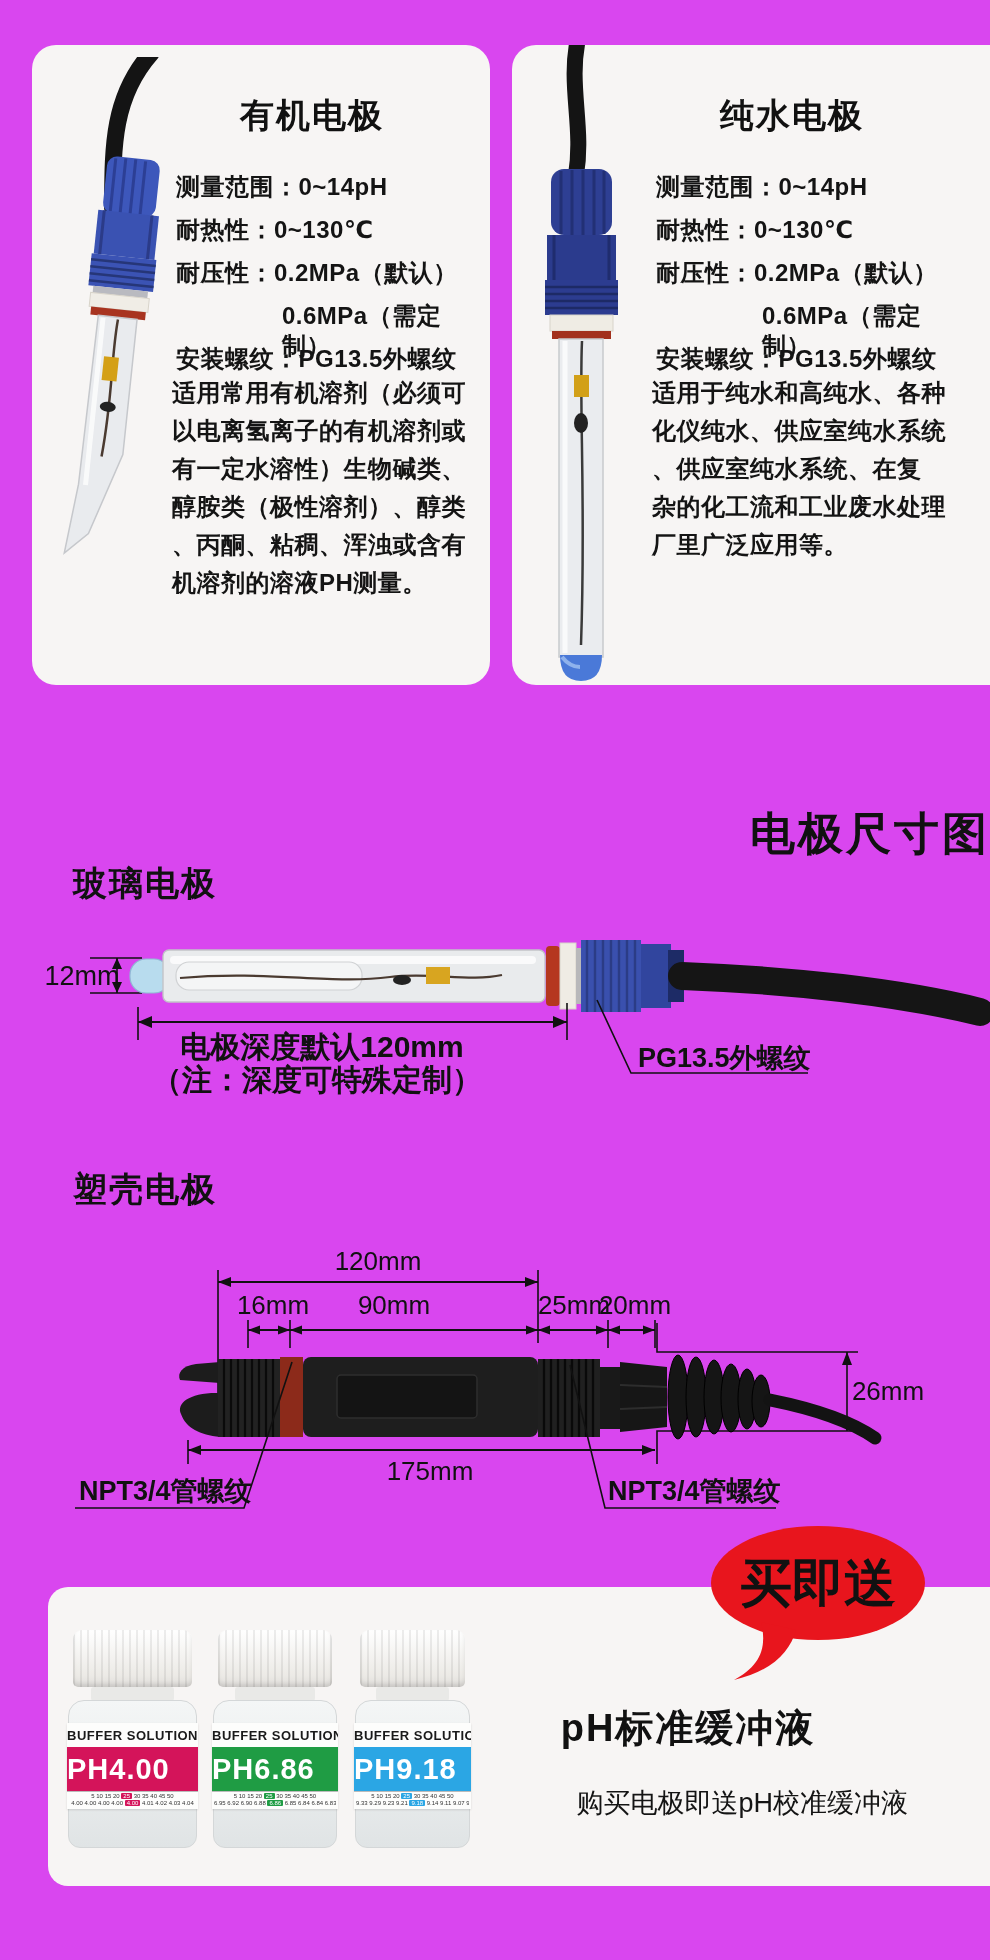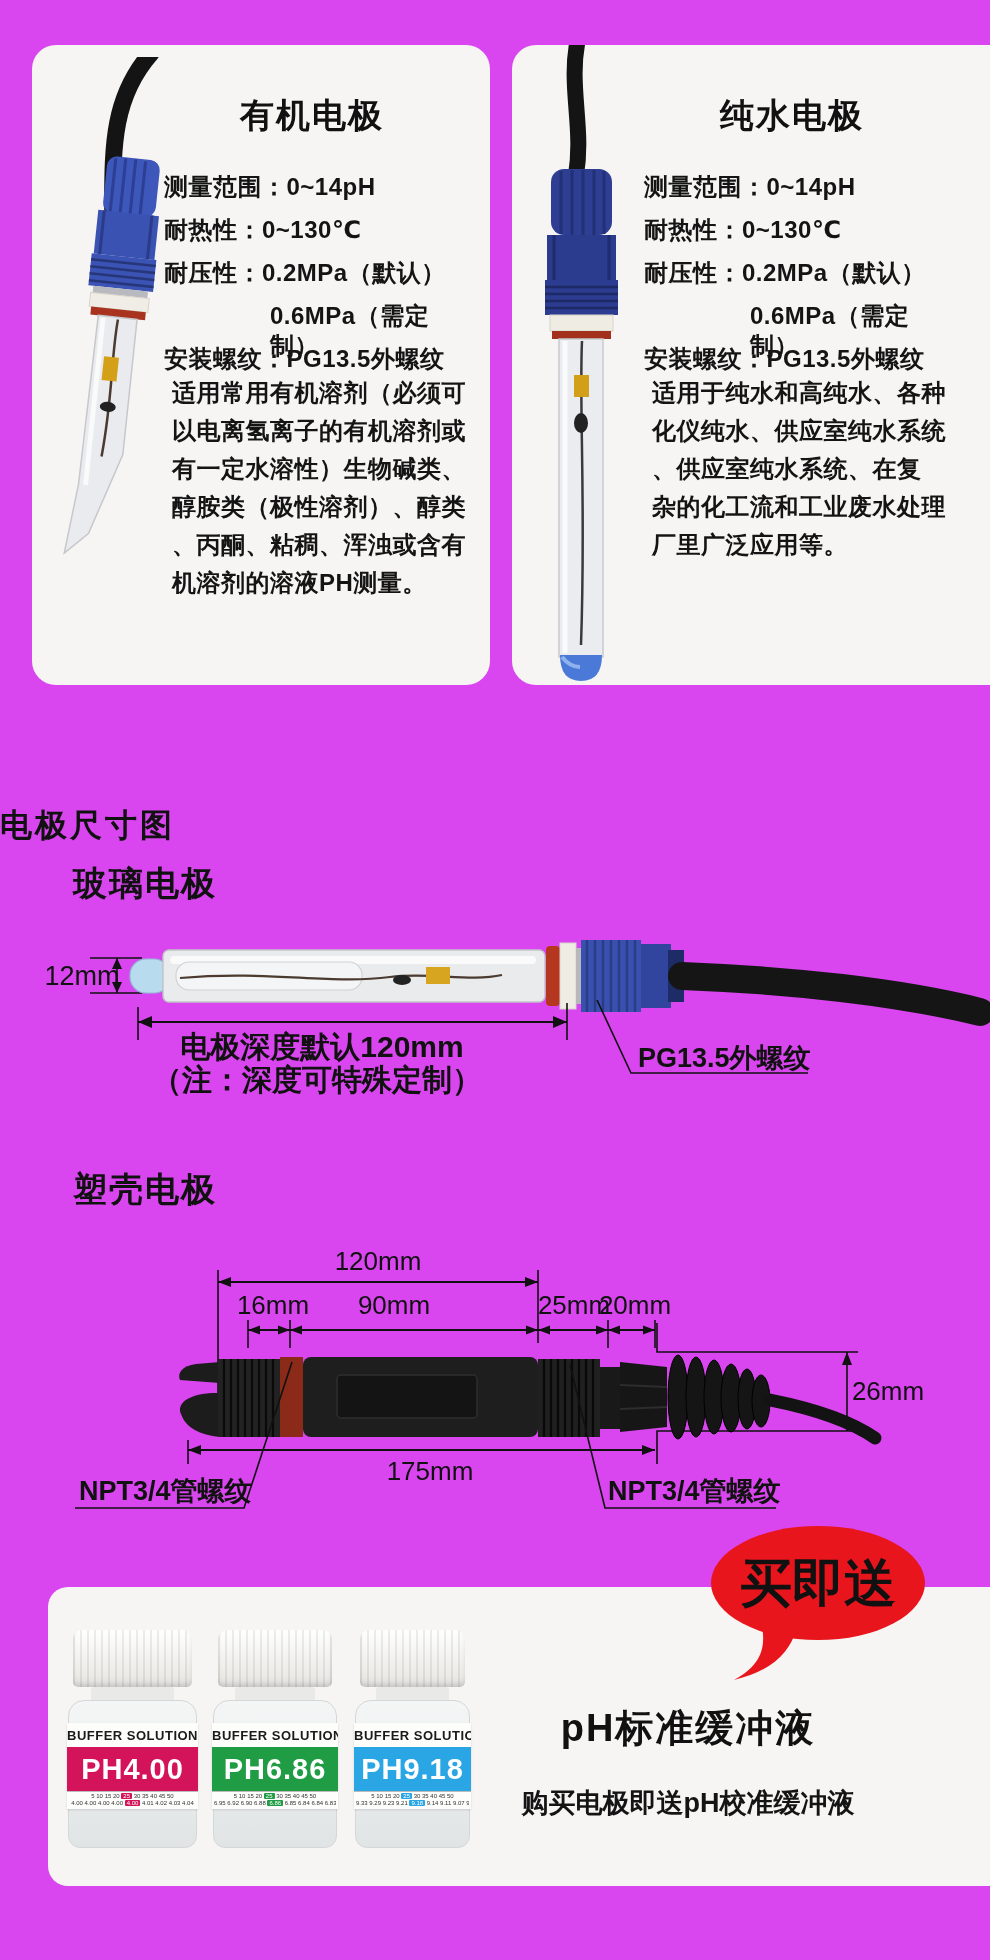--- a/index.html
+++ b/index.html
@@ -3,58 +3,58 @@
 <meta charset="utf-8">
 <style>
   html,body{margin:0;padding:0;}
   body{font-family:"Liberation Sans","DejaVu Sans",sans-serif;}
   #page{position:relative;width:990px;height:1960px;background:#ddd3d3;overflow:hidden;}
   .card{position:absolute;background:#f7f5f4;border-radius:24px;}
   #card1{left:32px;top:45px;width:458px;height:640px;}
   #card2{left:512px;top:45px;width:500px;height:640px;}
   .card-title{position:absolute;left:140px;top:48px;width:280px;text-align:center;
     font-size:34px;font-weight:700;color:#111;letter-spacing:2px;}
-  .specs{position:absolute;left:132px;top:127px;width:305px;}
+  .specs{position:absolute;left:144px;top:127px;width:305px;}
   .spec-line{font-size:24px;font-weight:600;color:#141414;height:43px;line-height:30px;letter-spacing:0.5px;}
   .spec-line.indent{padding-left:106px;}
   .desc{position:absolute;left:140px;top:332px;width:310px;}
   .desc-line{font-size:24px;font-weight:600;color:#141414;height:38px;line-height:32px;letter-spacing:0.5px;}
   .el-svg{position:absolute;}
   #notice{position:absolute;right:58px;top:710px;font-size:24px;font-weight:600;color:#141414;letter-spacing:1px;}
-  #sec-title{position:absolute;left:0;top:804px;width:990px;text-align:left;
-    font-size:32px;font-weight:700;color:#111;letter-spacing:3px;}
+  #sec-title{position:absolute;left:0;top:804px;width:990px;text-align:right;
+    font-size:45px;font-weight:700;color:#111;letter-spacing:3px;}
   .sub-label{position:absolute;left:73px;font-size:34px;font-weight:700;color:#111;letter-spacing:2px;}
   #glass-label{top:861px;}
   #plastic-label{top:1167px;}
   .diag{position:absolute;left:30px;}
   #svgC{top:940px;}
   #svgD{top:1240px;}
   svg text{font-family:"Liberation Sans","DejaVu Sans",sans-serif;fill:#111;}
   svg text.cn{font-weight:600;}
   .dim{stroke:#111;stroke-width:2;fill:none;}
   .dimthin{stroke:#111;stroke-width:1.6;fill:none;}
   .arr{fill:#111;stroke:none;}
   
   #gift-card{left:48px;top:1587px;width:975px;height:299px;border-radius:20px;}
   #gift-title{position:absolute;left:420px;top:116px;width:440px;text-align:center;
     font-size:38px;font-weight:700;color:#111;letter-spacing:2px;}
-  #gift-sub{position:absolute;left:420px;top:198px;width:440px;text-align:center;
-    font-size:27px;font-weight:700;color:#141414;}
+  #gift-sub{position:absolute;left:420px;top:198px;width:440px;text-align:right;
+    font-size:27px;font-weight:400;color:#141414;}
   #bubble{position:absolute;left:706px;top:1524px;width:225px;height:165px;}
   .bottle{position:absolute;top:43px;height:218px;}
   .bottle .cap{position:absolute;left:4%;top:0;width:92%;height:57px;border-radius:9px 9px 5px 5px;
     background:repeating-linear-gradient(90deg,rgba(0,0,0,0.07) 0 2px,rgba(255,255,255,0) 2px 7px),linear-gradient(180deg,#ffffff,#eceae6 80%,#dfddda);
     box-shadow:inset 0 -3px 4px rgba(0,0,0,0.10);}
   .bottle .neck{position:absolute;left:18%;top:57px;width:64%;height:14px;background:#e9e9e7;border-radius:3px;}
   .bottle .body{position:absolute;left:0;top:70px;width:100%;height:148px;border-radius:16px 16px 12px 12px;
     background:linear-gradient(180deg,#f4f6f6,#e9eced 55%,#e0e4e5);border:1px solid #d4d7d8;box-sizing:border-box;}
   .bottle .label{position:absolute;left:-2px;top:22px;width:calc(100% + 4px);background:#fdfdfc;
     box-shadow:0 1px 2px rgba(0,0,0,0.12);}
   .bottle .brand{font-size:13px;font-weight:700;color:#1a1a1a;text-align:center;padding:5px 0 4px 0;letter-spacing:0.5px;white-space:nowrap;overflow:hidden;}
-  .bottle .band{height:44px;line-height:44px;text-align:center;color:#fff;font-size:29px;font-weight:700;letter-spacing:1px;}
+  .bottle .band{height:44px;line-height:44px;text-align:left;color:#fff;font-size:29px;font-weight:700;letter-spacing:1px;}
   .bottle .strip{padding:1px 2px 2px 2px;border-top:1px solid #bbb;}
   .strip .row{font-size:6px;line-height:7px;color:#333;text-align:center;white-space:nowrap;overflow:hidden;}
   .strip .hl{color:#fff;padding:0 2px;border-radius:1px;}
 </style>
 </head>
 <body>
 
 <div id="page" style="background-color: #d946ef;">
 
   <div class="card" id="card1" style="background-color: rgb(247, 245, 244);">

